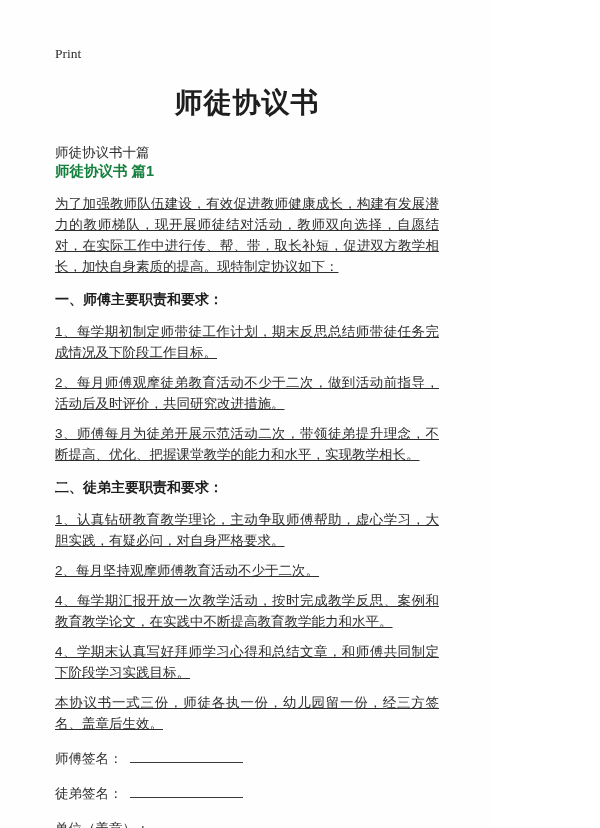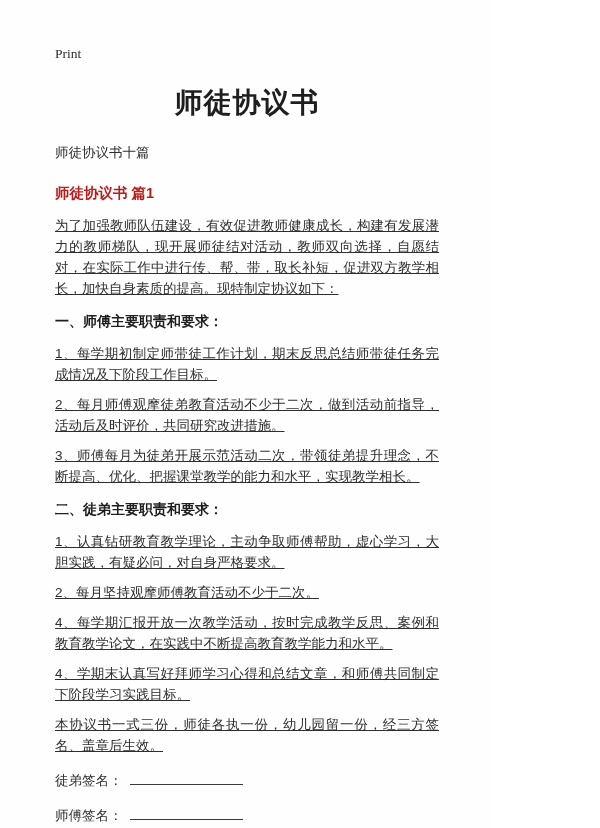--- a/index.html
+++ b/index.html
@@ -32,26 +32,26 @@
   .doc-title {
     text-align: center;
     font-size: 28px;
     font-weight: bold;
     color: #1e1e1e;
     margin: 8px 0 22px 0;
     letter-spacing: 1px;
   }
   .doc-subtitle {
     font-size: 13.5px;
-    margin: 0 0 22px 0;
+    margin: 0 0 0 0;
   }
   .doc-section-title {
     font-size: 14.5px;
     font-weight: bold;
-    color: #b91c1c;
+    color: #15803d;
     margin: 0 0 12px 0;
   }
   p.body-text {
     font-size: 13.5px;
     line-height: 21px;
     margin: 9px 0;
     text-align: justify;
     line-break: loose;
     overflow-wrap: break-word;
     text-decoration: underline;
@@ -108,24 +108,24 @@
 
   <p class="body-text">2、每月坚持观摩师傅教育活动不少于二次。</p>
 
   <p class="body-text">4、每学期汇报开放一次教学活动，按时完成教学反思、案例和教育教学论文，在实践中不断提高教育教学能力和水平。</p>
 
   <p class="body-text">4、学期末认真写好拜师学习心得和总结文章，和师傅共同制定下阶段学习实践目标。</p>
 
   <p class="body-text">本协议书一式三份，师徒各执一份，幼儿园留一份，经三方签名、盖章后生效。</p>
 
   <div class="signature-row">
-    <span>徒弟签名：</span><span class="signature-line"></span>
+    <span>师傅签名：</span><span class="signature-line"></span>
   </div>
 
   <div class="signature-row">
-    <span>师傅签名：</span><span class="signature-line"></span>
+    <span>徒弟签名：</span><span class="signature-line"></span>
   </div>
 
   <div class="signature-row">
     <span>单位（盖章）：</span><span class="signature-line"></span>
   </div>
 
 </div>
 
 </body></html>

